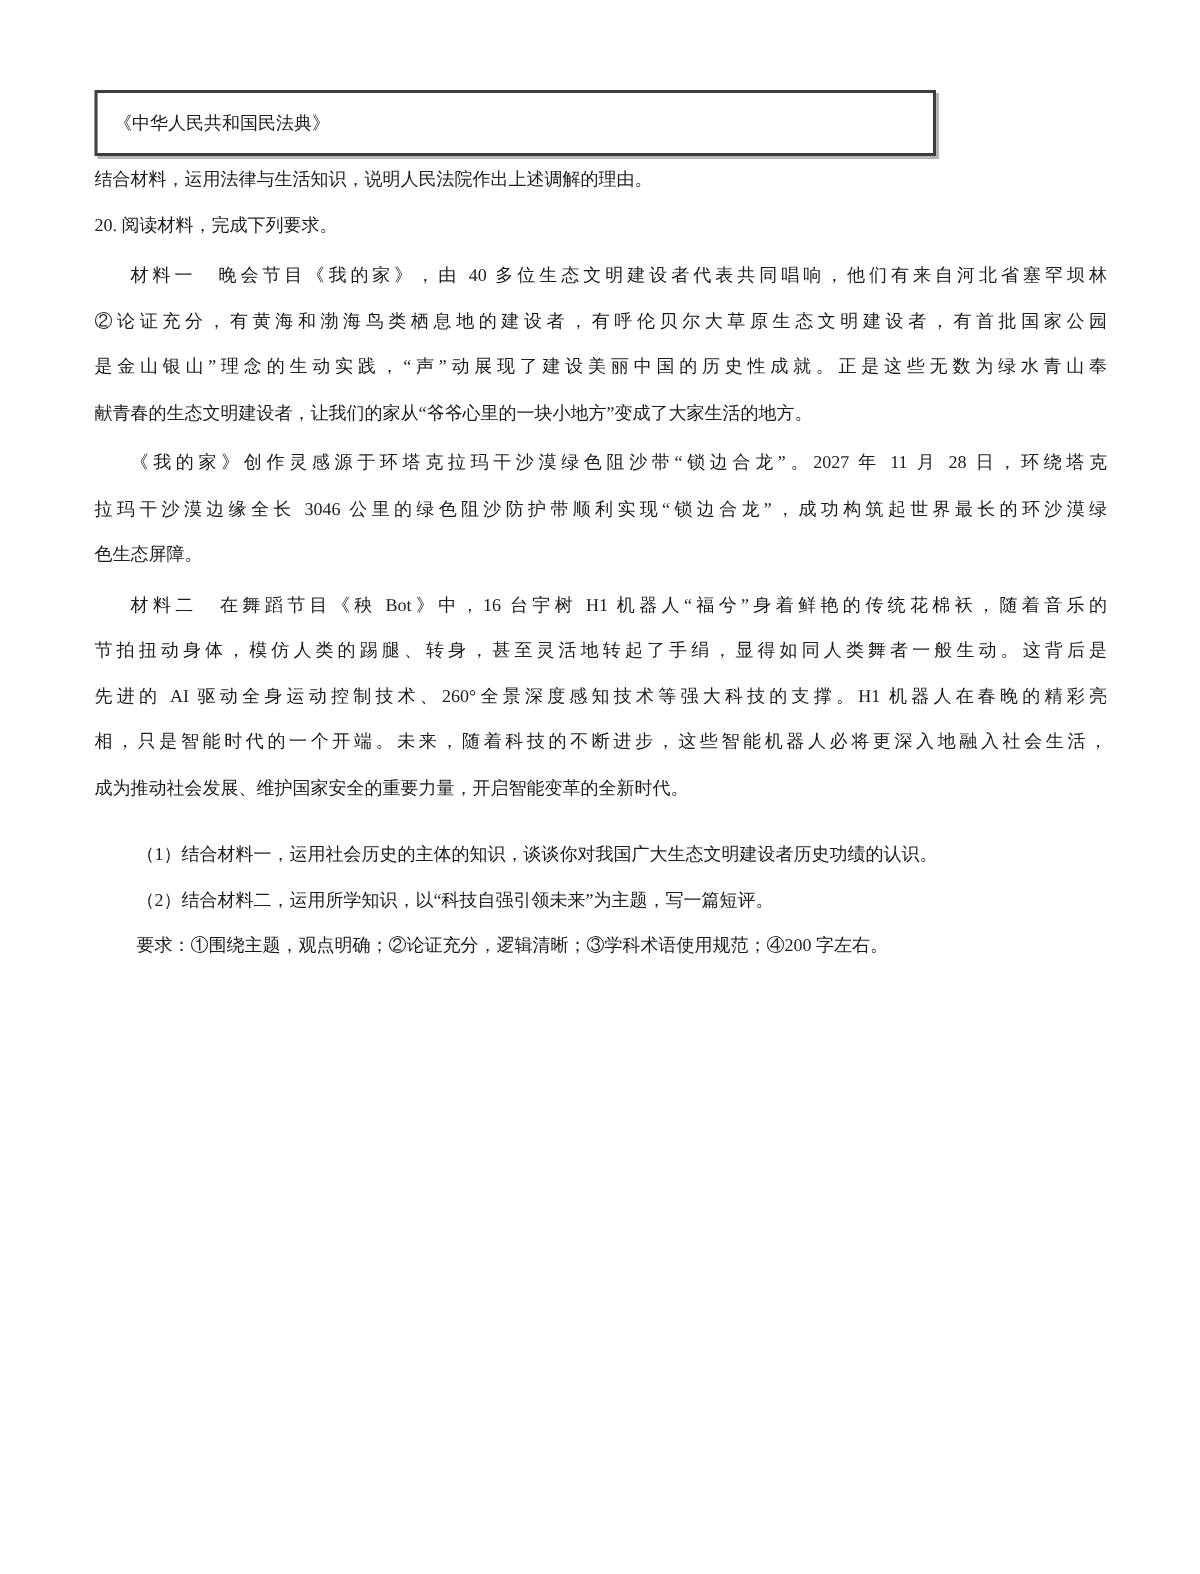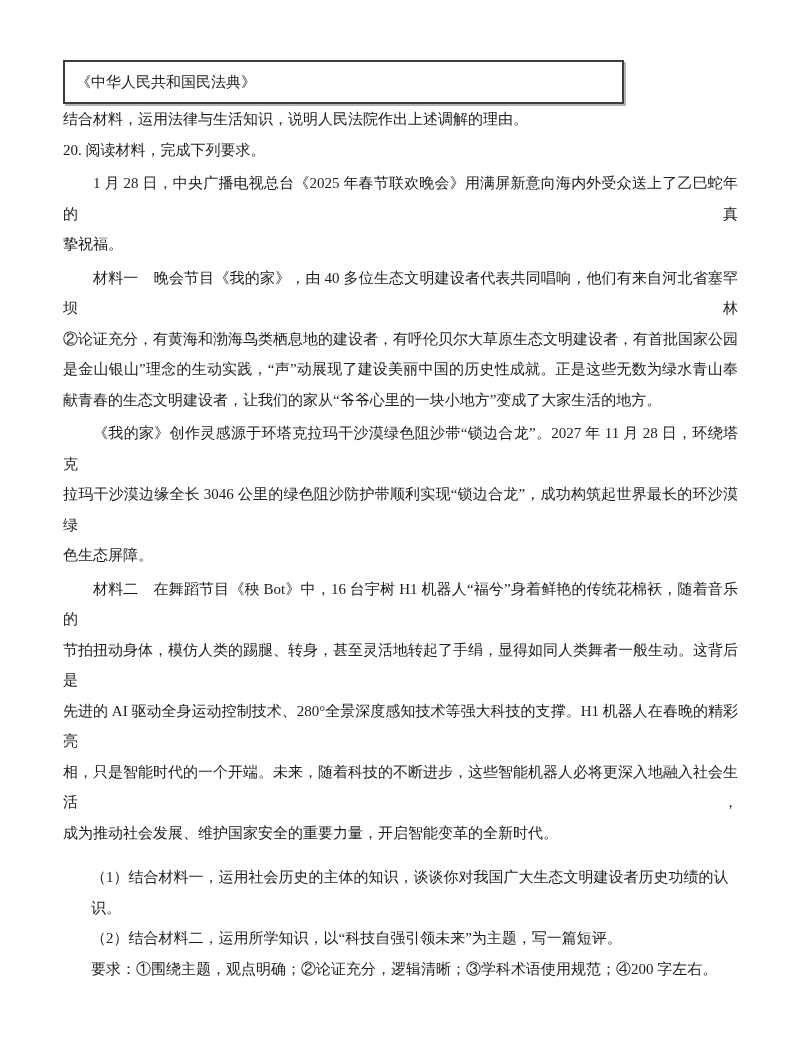--- a/index.html
+++ b/index.html
@@ -30,21 +30,21 @@
     padding: 5px 12px 4px 11px;
     margin: 0 0 0 0;
   }
   .law-box .tline {
     line-height: 31px;
     text-align: left;
     text-align-last: left;
   }
   
   .tline {
-    font-size: 15px;
+    font-size: 12px;
     line-height: 30.5px;
     white-space: pre-wrap;
     text-align: left;
   }
   
   .jfull {
     text-align: justify;
     text-align-last: justify;
     text-justify: inter-character;
   }
@@ -61,42 +61,38 @@
 <div class="page">
 
   <div class="law-box">
     <div class="tline">《中华人民共和国民法典》</div>
   </div>
 
   <div class="tline">结合材料，运用法律与生活知识，说明人民法院作出上述调解的理由。</div>
 
   <div class="tline">20. 阅读材料，完成下列要求。</div>
 
-  <div class="para">
-    <div class="tline jfull ind">1 月 28 日，中央广播电视总台《2025 年春节联欢晚会》用满屏新意向海内外受众送上了乙巳蛇年的真</div>
-    <div class="tline">挚祝福。</div>
-  </div>
 
   <div class="para">
     <div class="tline jfull ind">材料一　晚会节目《我的家》，由 40 多位生态文明建设者代表共同唱响，他们有来自河北省塞罕坝林</div>
     <div class="tline jfull">②论证充分，有黄海和渤海鸟类栖息地的建设者，有呼伦贝尔大草原生态文明建设者，有首批国家公园</div>
     <div class="tline jfull">是金山银山”理念的生动实践，“声”动展现了建设美丽中国的历史性成就。正是这些无数为绿水青山奉</div>
     <div class="tline">献青春的生态文明建设者，让我们的家从“爷爷心里的一块小地方”变成了大家生活的地方。</div>
   </div>
 
   <div class="para">
     <div class="tline jfull ind">《我的家》创作灵感源于环塔克拉玛干沙漠绿色阻沙带“锁边合龙”。2027 年 11 月 28 日，环绕塔克</div>
     <div class="tline jfull">拉玛干沙漠边缘全长 3046 公里的绿色阻沙防护带顺利实现“锁边合龙”，成功构筑起世界最长的环沙漠绿</div>
     <div class="tline">色生态屏障。</div>
   </div>
 
   <div class="para">
     <div class="tline jfull ind">材料二　在舞蹈节目《秧 Bot》中，16 台宇树 H1 机器人“福兮”身着鲜艳的传统花棉袄，随着音乐的</div>
     <div class="tline jfull">节拍扭动身体，模仿人类的踢腿、转身，甚至灵活地转起了手绢，显得如同人类舞者一般生动。这背后是</div>
-    <div class="tline jfull">先进的 AI 驱动全身运动控制技术、280°全景深度感知技术等强大科技的支撑。H1 机器人在春晚的精彩亮</div>
+    <div class="tline jfull">先进的 AI 驱动全身运动控制技术、260°全景深度感知技术等强大科技的支撑。H1 机器人在春晚的精彩亮</div>
     <div class="tline jfull">相，只是智能时代的一个开端。未来，随着科技的不断进步，这些智能机器人必将更深入地融入社会生活，</div>
     <div class="tline">成为推动社会发展、维护国家安全的重要力量，开启智能变革的全新时代。</div>
   </div>
 
   <div class="subq">
     <div class="tline">（1）结合材料一，运用社会历史的主体的知识，谈谈你对我国广大生态文明建设者历史功绩的认识。</div>
     <div class="tline">（2）结合材料二，运用所学知识，以“科技自强引领未来”为主题，写一篇短评。</div>
     <div class="tline">要求：①围绕主题，观点明确；②论证充分，逻辑清晰；③学科术语使用规范；④200 字左右。</div>
   </div>
 

